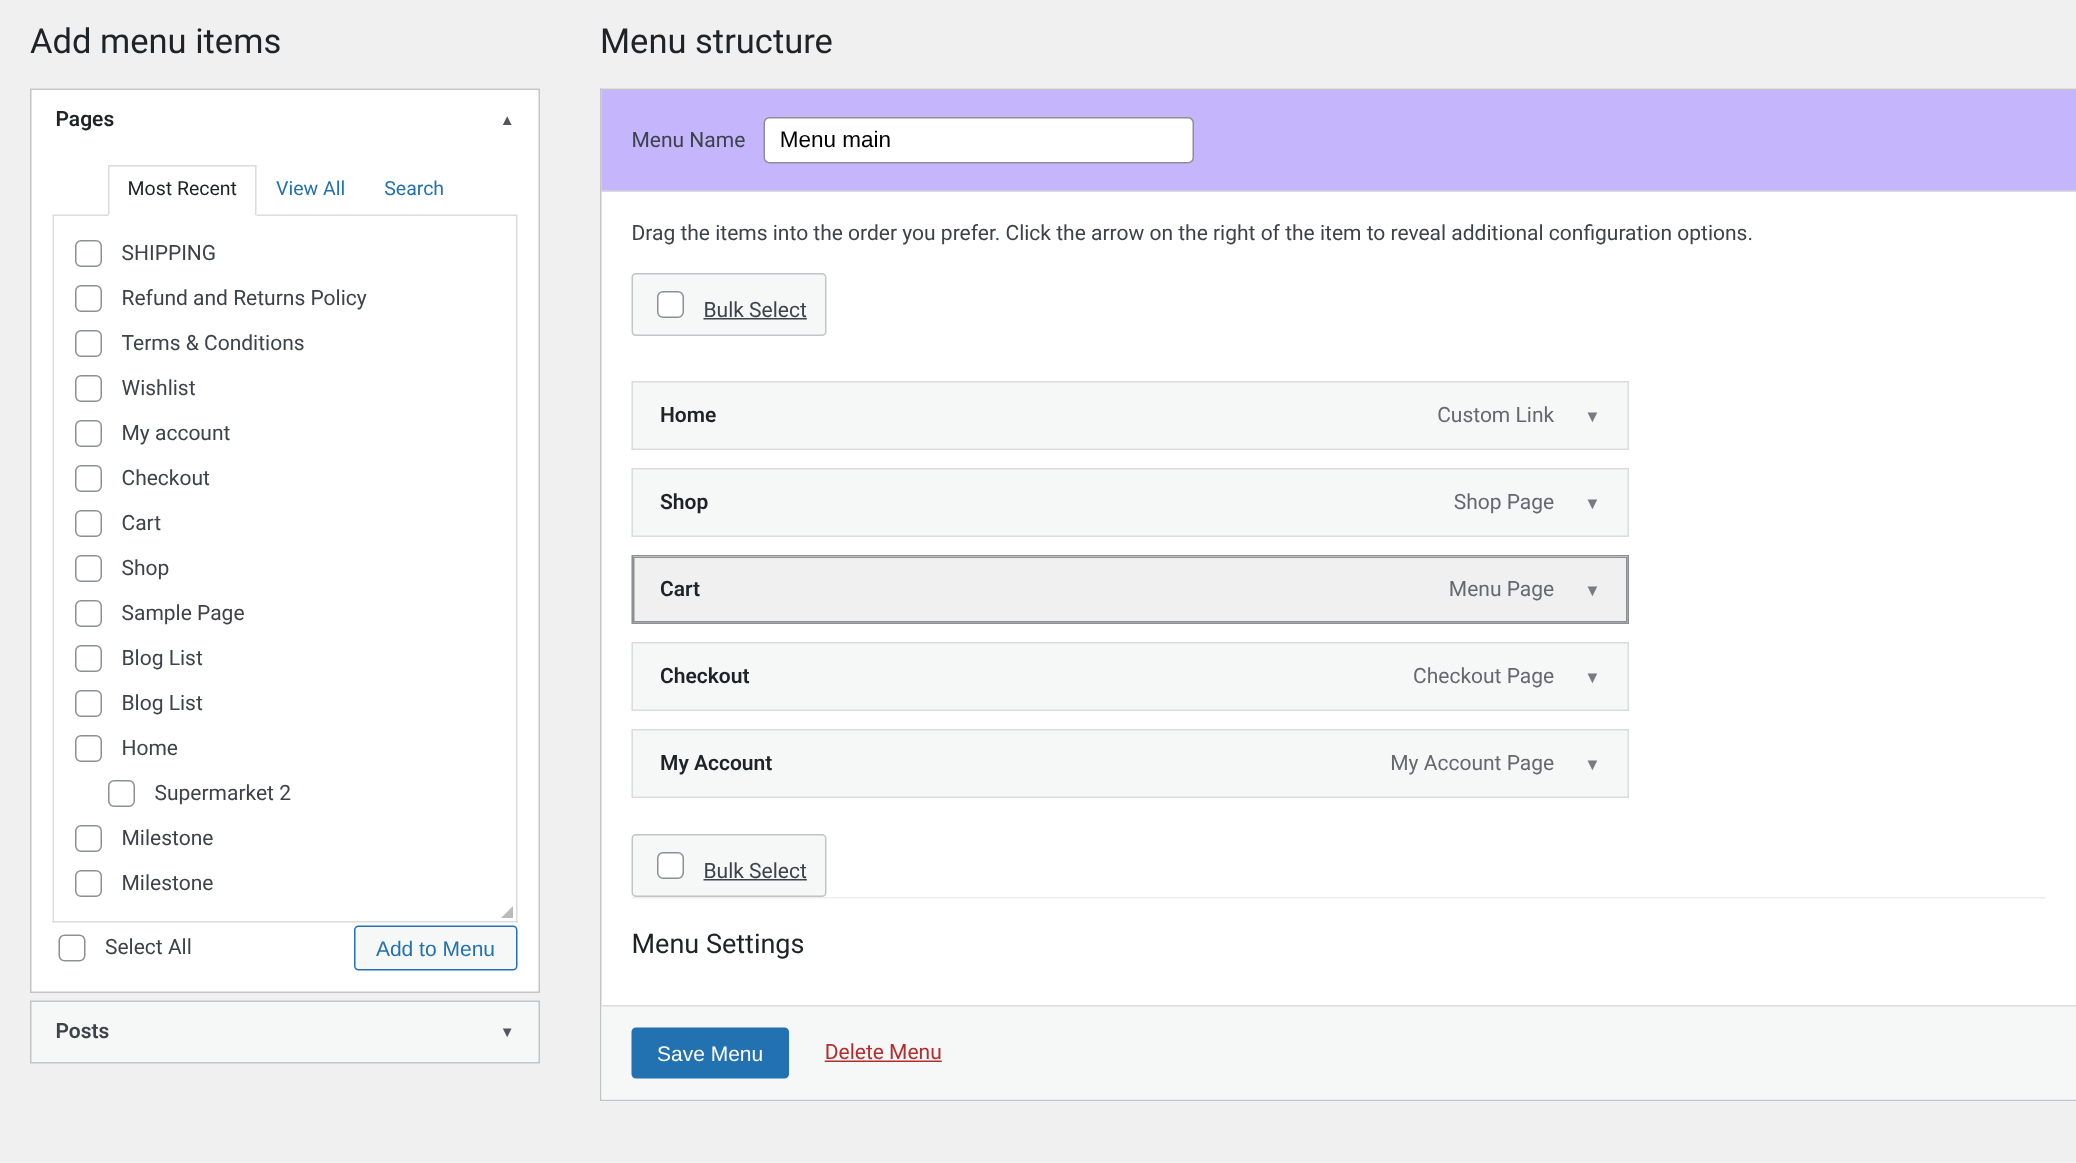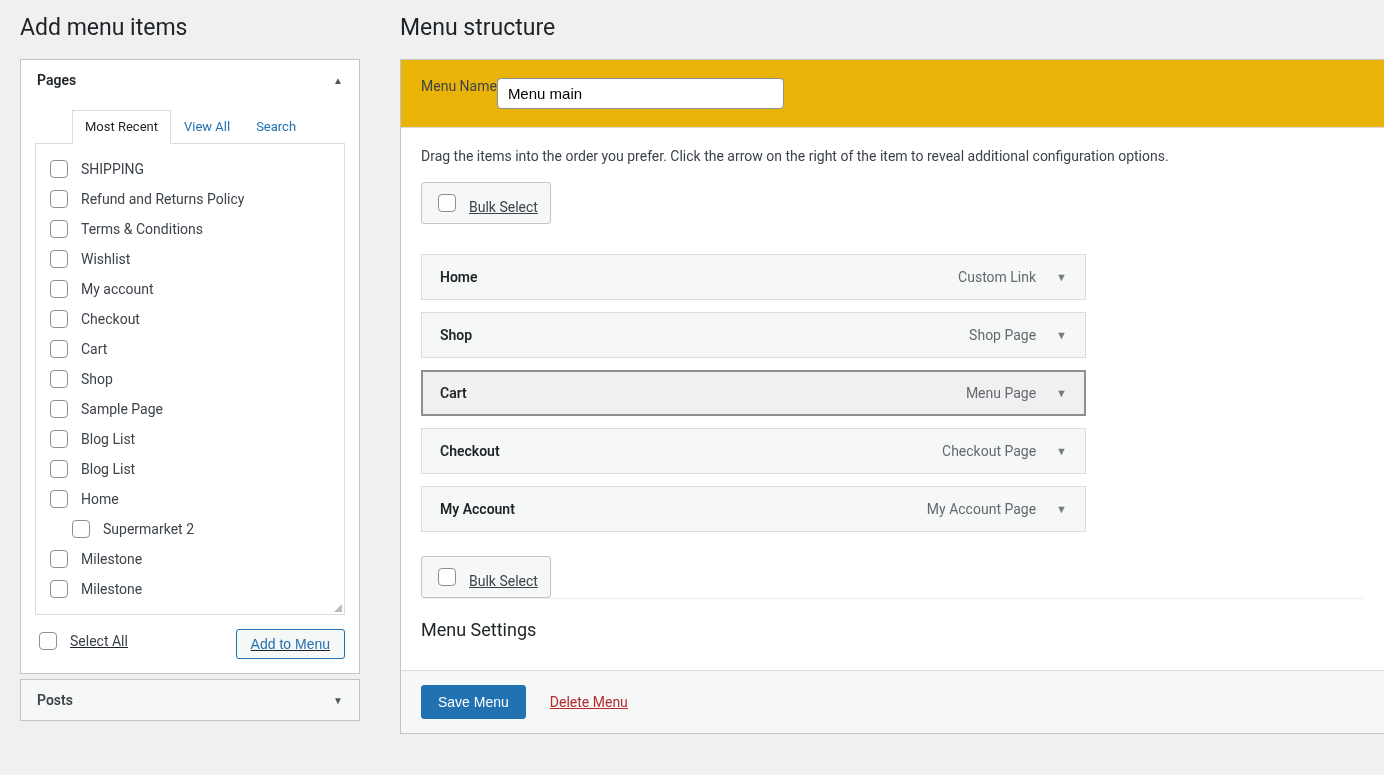--- a/index.html
+++ b/index.html
@@ -108,23 +108,22 @@
     height: 18px;
     border: 1px solid #8c8f94;
     border-radius: 4px;
     appearance: none;
     background: #fff;
     cursor: pointer;
   }
   .metabox-footer {
     display: flex;
     justify-content: space-between;
-    align-items: flex-start;
-    margin-top: 14px;
-    text-decoration: underline;
+    align-items: center;
+    margin-top: 2px;
   }
   .select-all {
     display: flex;
     align-items: center;
     gap: 10px;
     color: #3c434a;
     font-size: 14px;
   }
   .btn-secondary {
     background: #f6f7f7;
@@ -153,25 +152,26 @@
     border-bottom: 8px solid #bbb;
     border-left: 8px solid transparent;
   }
   
   .menu-edit {
     border: 1px solid #c3c4c7;
     background: #fff;
     border-right: none;
   }
   .menu-edit-header {
-    background: #eab308;
+    background: #c4b5fd;
     border-bottom: 1px solid #dcdcde;
     padding: 18px 20px;
     display: flex;
-    align-items: flex-start;
+    align-items: center;
+    gap: 12px;
   }
   .menu-name-label {
     font-size: 14px;
     color: #3c434a;
   }
   .menu-name-input {
     border: 1px solid #8c8f94;
     border-radius: 4px;
     padding: 6px 10px;
     font-size: 15px;

